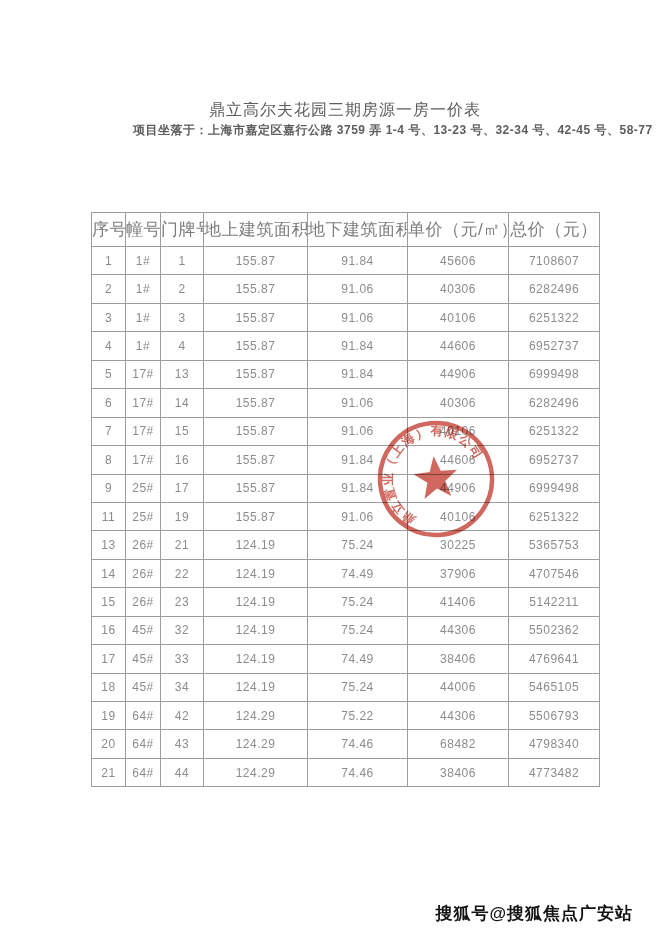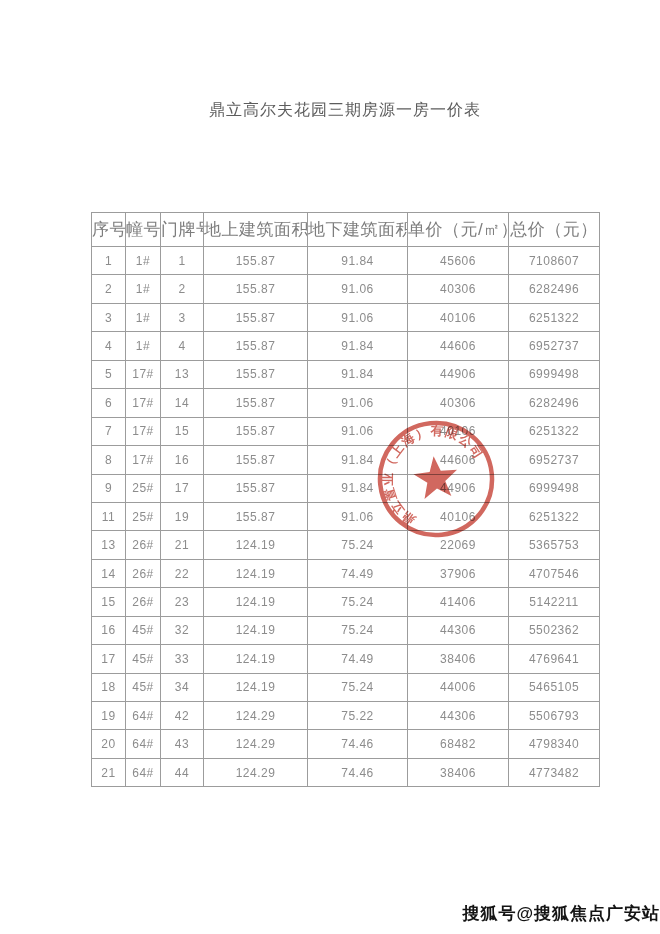--- a/index.html
+++ b/index.html
@@ -31,32 +31,33 @@
   table.price thead tr{height:34px;}
   table.price tbody tr{height:28.45px;}
   table.price th{font-size:17px;font-weight:400;color:#7d7d7d;letter-spacing:0.5px;}
   table.price td{font-size:12px;font-weight:400;color:#8c8c8c;letter-spacing:0.5px;}
   .seal{
     position:absolute;left:373px;top:416px;width:126px;height:126px;
     opacity:0.82;mix-blend-mode:multiply;transform:rotate(-6deg);
     pointer-events:none;
   }
   .watermark{
-    position:absolute;right:0;bottom:9px;
+    position:absolute;right:27px;bottom:9px;
     font-size:17px;font-weight:700;color:#141414;letter-spacing:1px;
     text-shadow:-1px -1px 0 #fff,1px -1px 0 #fff,-1px 1px 0 #fff,1px 1px 0 #fff,0 0 3px #fff;
     white-space:nowrap;
   }
 </style>
 </head>
 <body>
 
 <div class="page-title">鼎立高尔夫花园三期房源一房一价表</div>
 
 <div class="location">
+  <div class="line1">项目坐落于：上海市嘉定区嘉行公路 3759 弄 1-4 号、13-23 号、32-34 号、42-45 号、58-77</div>
 </div>
 
 <table class="price">
   <colgroup>
     <col style="width:34px">
       <col style="width:35px">
       <col style="width:43px">
     <col style="width:104px">
       <col style="width:100px">
       <col style="width:101px">
@@ -163,21 +164,21 @@
         <td>91.06</td>
         <td>40106</td>
         <td>6251322</td>
       </tr>
       <tr>
         <td>13</td>
         <td>26#</td>
         <td>21</td>
         <td>124.19</td>
         <td>75.24</td>
-        <td>22069</td>
+        <td>30225</td>
         <td>5365753</td>
       </tr>
       <tr>
         <td>14</td>
         <td>26#</td>
         <td>22</td>
         <td>124.19</td>
         <td>74.49</td>
         <td>37906</td>
         <td>4707546</td>

